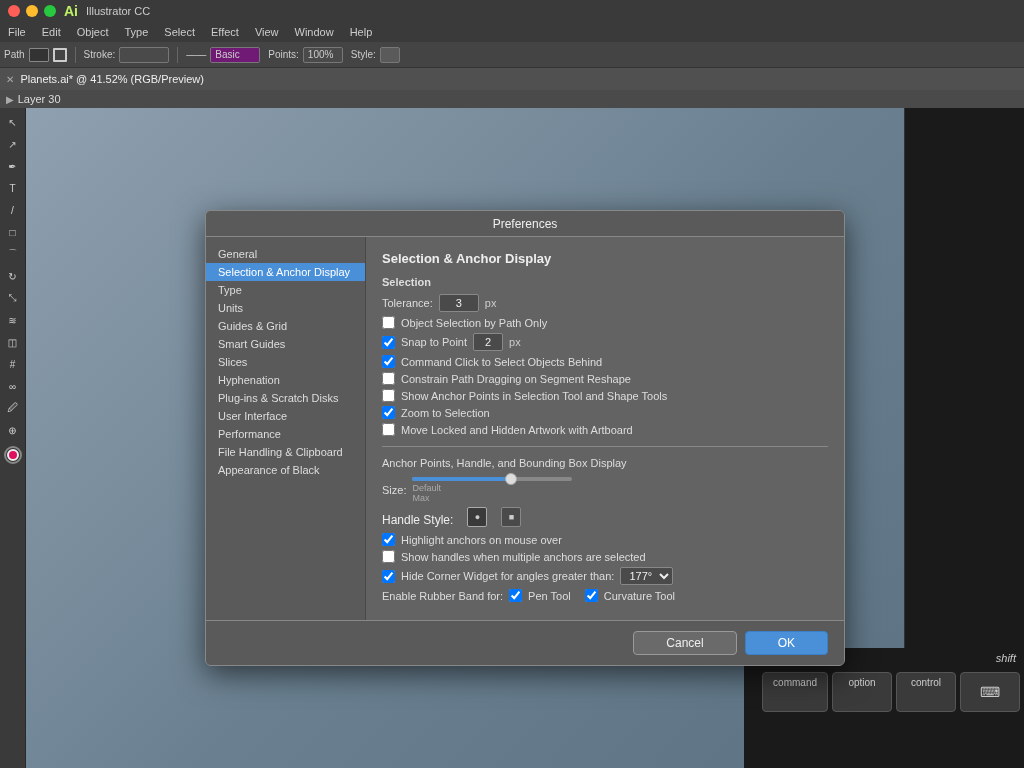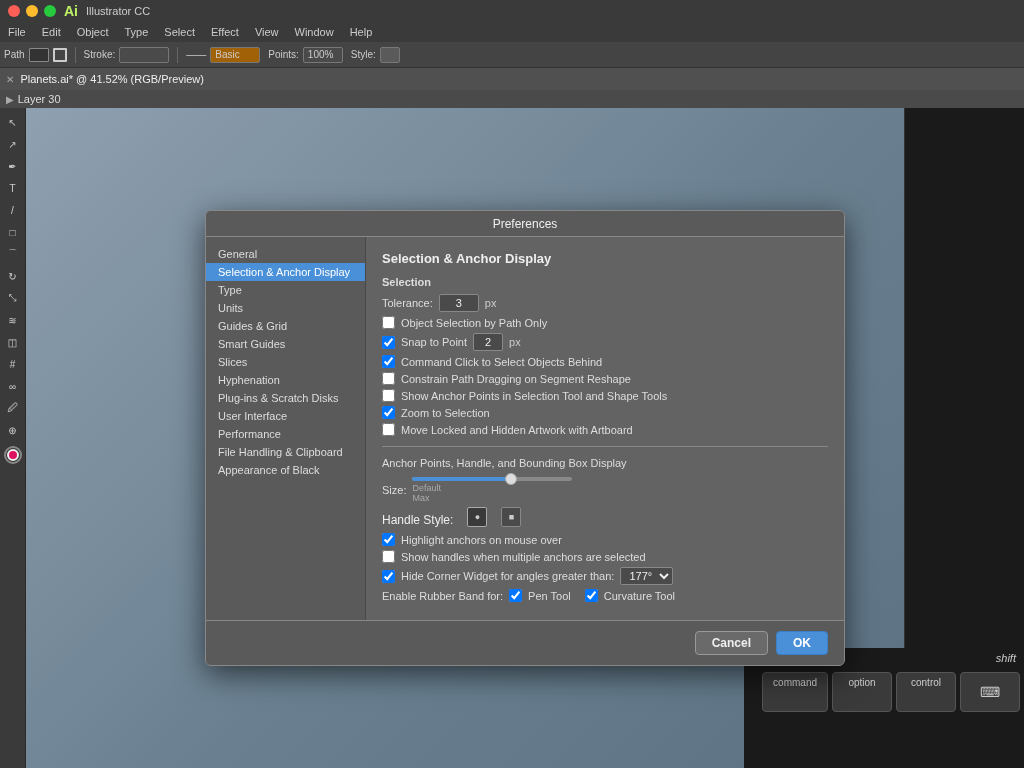--- a/index.html
+++ b/index.html
@@ -252,22 +252,22 @@
     }
 
     
     .dialog-footer {
       display: flex; justify-content: flex-end; gap: 8px;
       padding: 10px 16px;
       border-top: 1px solid #888;
       background: #5a5a5a;
     }
     .btn {
-      padding: 4px 16px; font-size: 12px;
-      border-radius: 4px; cursor: pointer; border: none; font-weight: bold;
+      padding: 4px 32px; font-size: 12px;
+      border-radius: 4px; cursor: pointer; border: none;
     }
     .btn-cancel {
       background: #6a6a6a; color: #eee; border: 1px solid #999;
     }
     .btn-ok {
       background: #4a90d9; color: #fff; border: 1px solid #3a80c9;
     }
 
     
     .bg-stars {
@@ -324,21 +324,21 @@
   <span style="color:#ccc;font-size:10px;">Path</span>
   <div style="width:20px;height:14px;background:#333;border:1px solid #888;border-radius:1px;"></div>
   <div style="width:14px;height:14px;background:none;border:2px solid #ccc;border-radius:1px;"></div>
   <div class="toolbar-sep"></div>
   <span>Stroke:</span>
   <div style="width:50px;height:16px;background:#4a4a4a;border:1px solid #777;border-radius:2px;display:flex;align-items:center;padding:0 4px;">
     <span style="font-size:10px;color:#ccc;font-size:10px;"></span>
   </div>
   <div class="toolbar-sep"></div>
   <span style="font-size:10px;color:#ccc;">—— </span>
-  <div style="width:50px;height:16px;background:#a16207;border:1px solid #777;border-radius:2px;display:flex;align-items:center;padding:0 4px;">
+  <div style="width:50px;height:16px;background:#701a75;border:1px solid #777;border-radius:2px;display:flex;align-items:center;padding:0 4px;">
     <span style="font-size:10px;color:#ccc;">Basic</span>
   </div>
   <span style="margin-left:4px;">Points:</span>
   <div style="width:40px;height:16px;background:#4a4a4a;border:1px solid #777;border-radius:2px;display:flex;align-items:center;padding:0 4px;">
     <span style="font-size:10px;color:#ccc;">100%</span>
   </div>
   <span style="margin-left:4px;">Style:</span>
   <div style="width:20px;height:16px;background:#5a5a5a;border:1px solid #777;border-radius:2px;"></div>
 </div>
 

